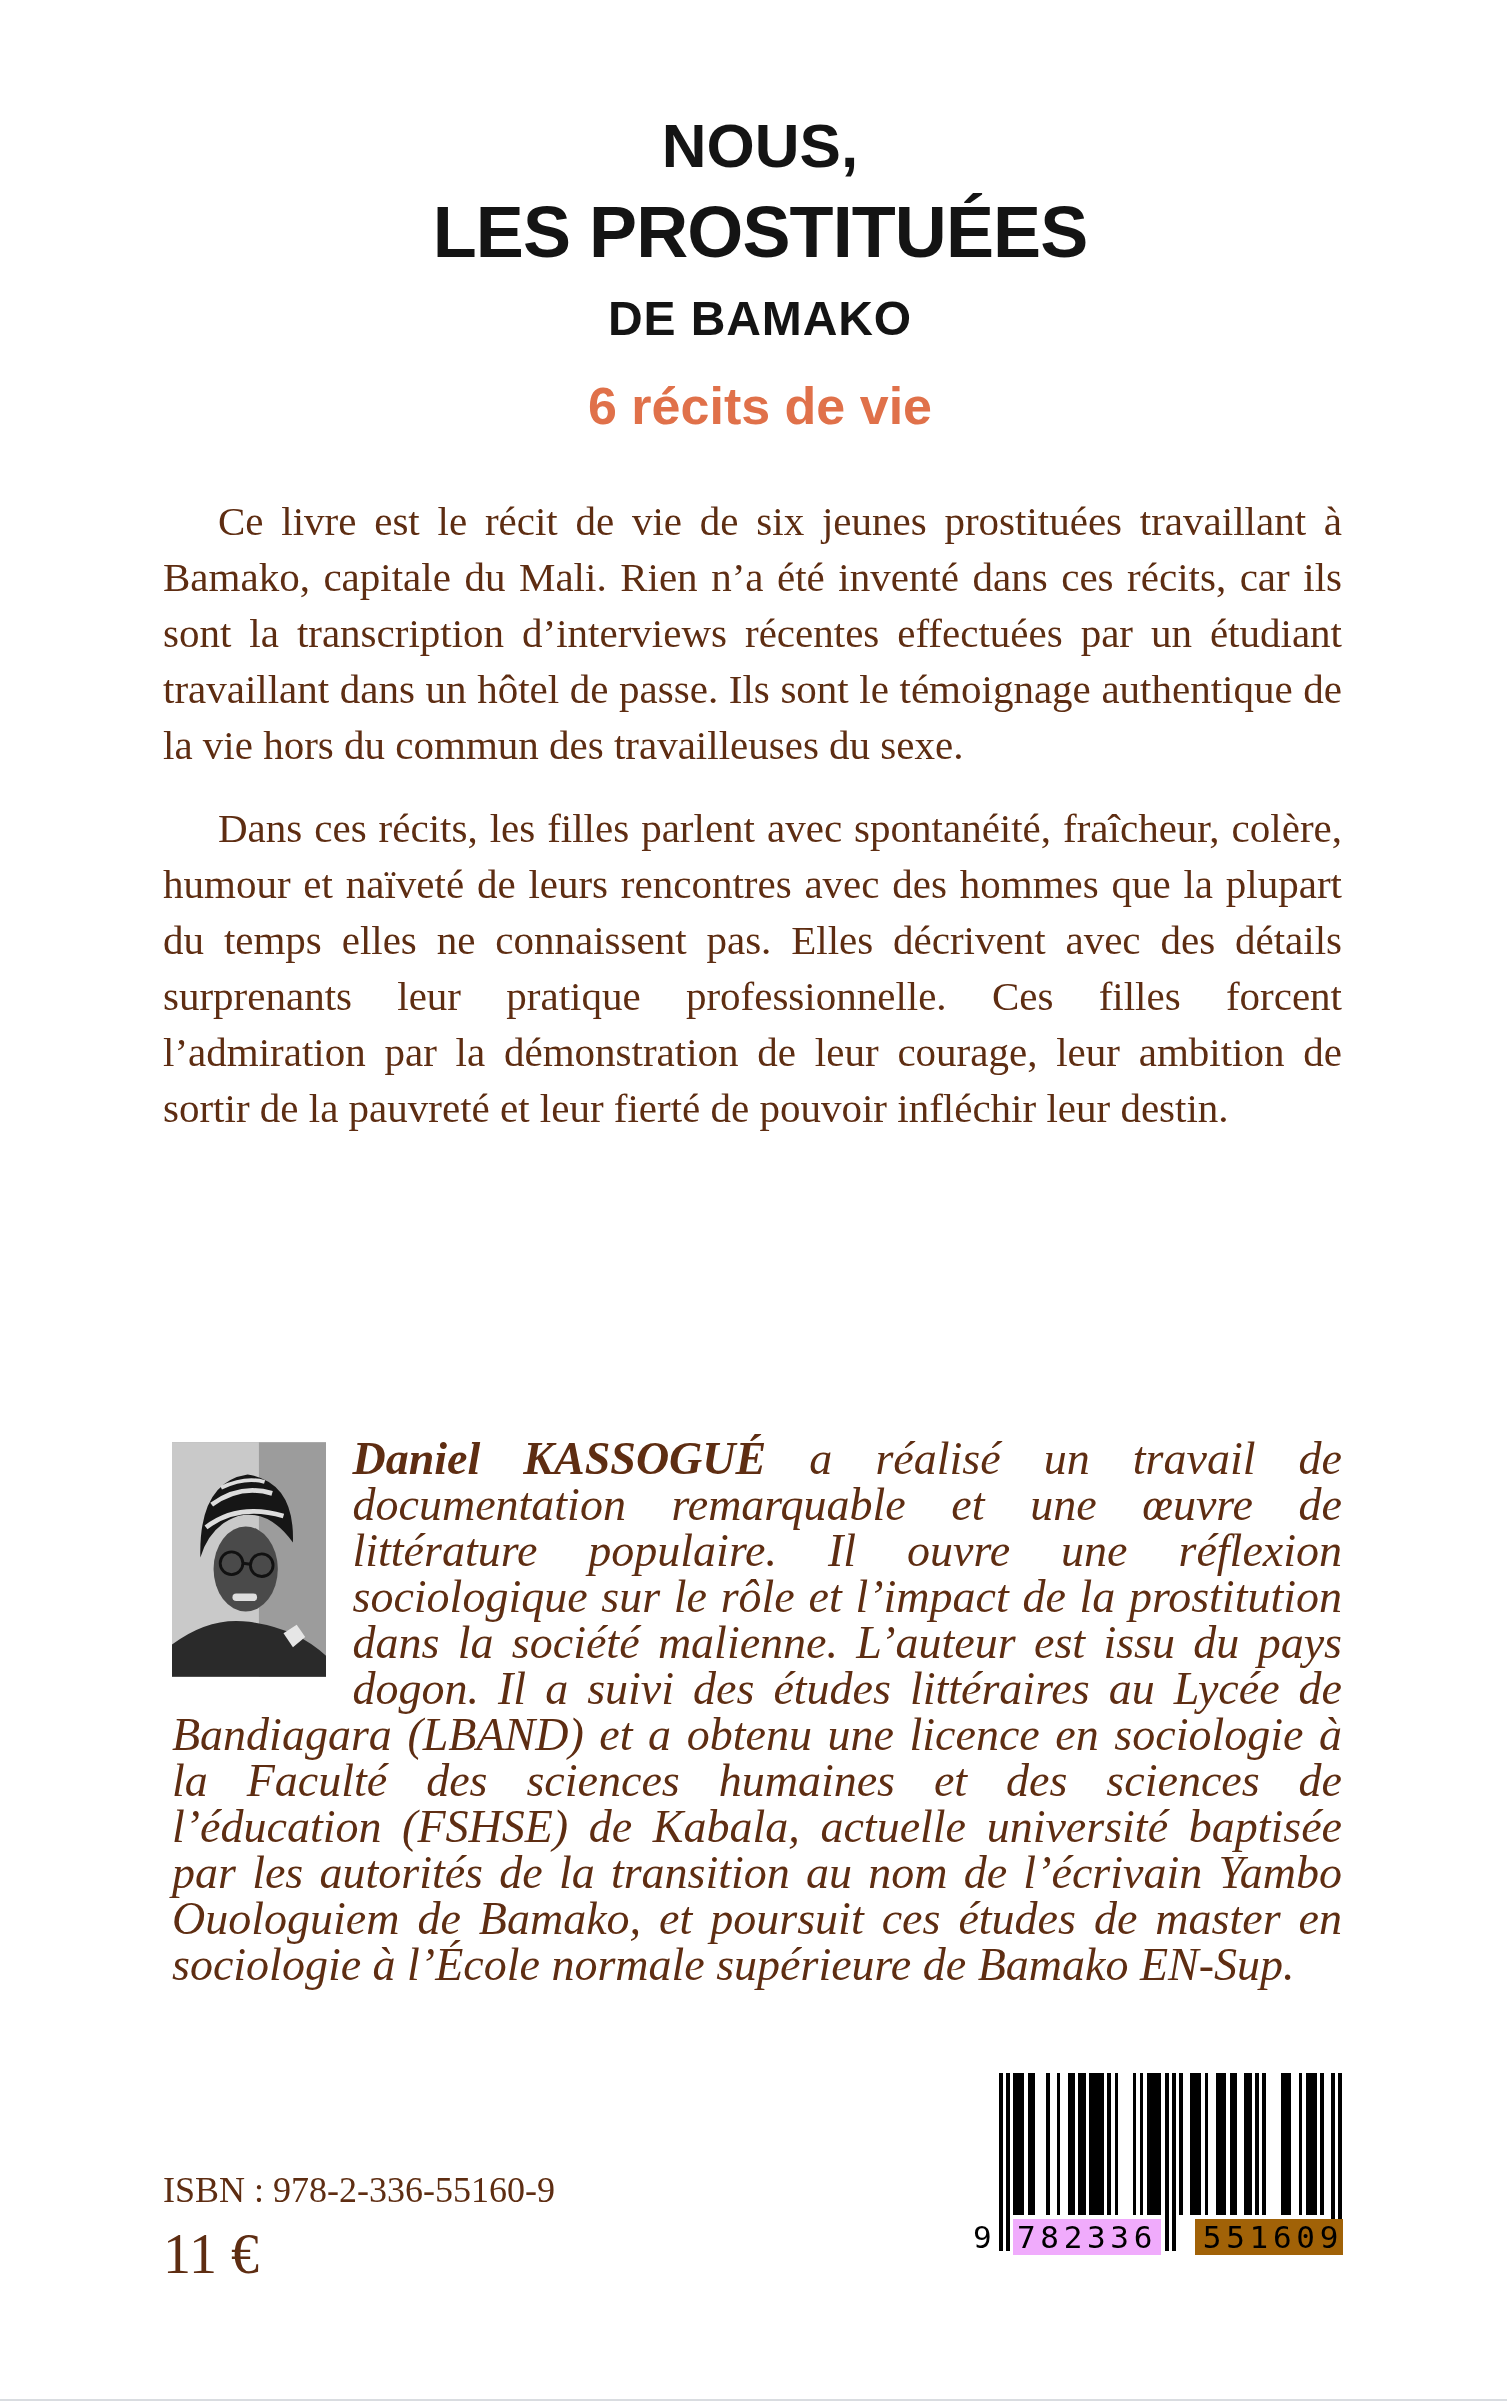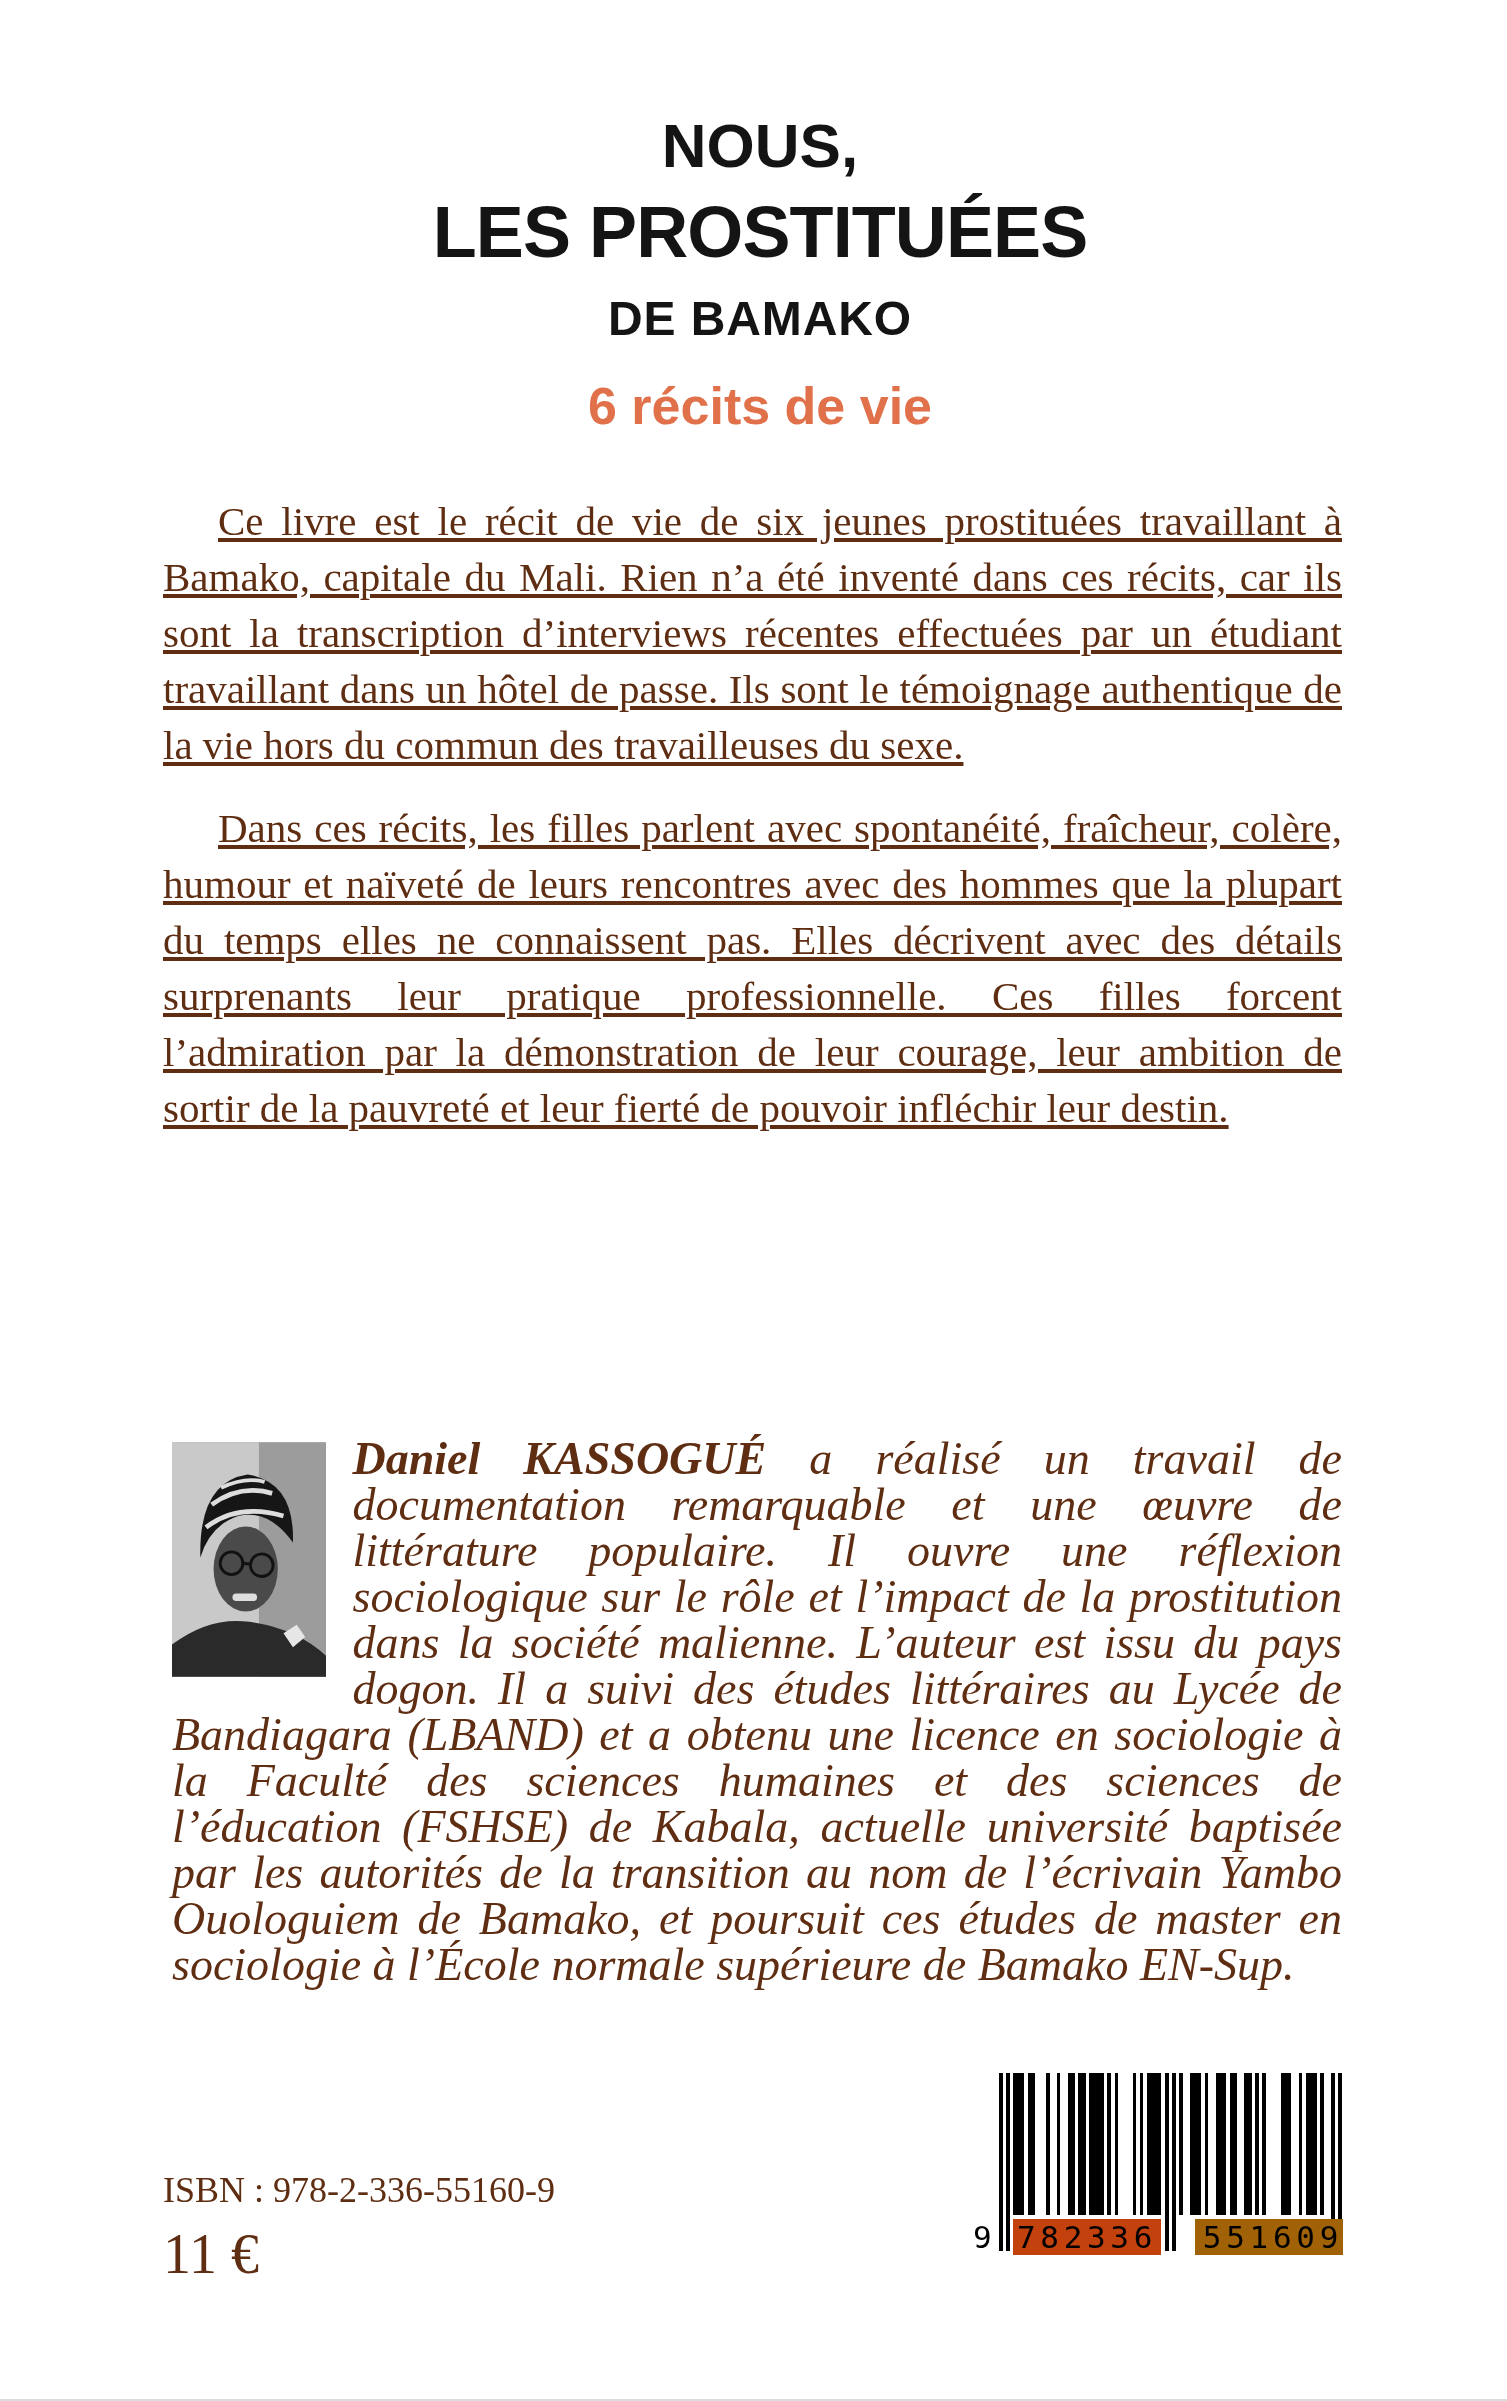--- a/index.html
+++ b/index.html
@@ -32,21 +32,20 @@
     font-size:52px; line-height:61px;
     font-weight:700;
     color:var(--accent, #E0714A);
   }
 
   
   .synopsis{
     position:absolute; top:493px; left:163px; right:178px;
     font-size:41px; line-height:56px;
     text-align:justify;
-    text-decoration:underline;
   }
   .synopsis p{margin:0 0 26.5px 0; text-indent:55px;}
 
   
   .bio{
     position:absolute; top:1436px; left:172px; right:178px;
     font-size:46px; line-height:46px;
     font-style:italic;
     text-align:justify;
   }
@@ -82,21 +81,21 @@
   .bars{display:flex; height:178px; align-items:flex-start;}
   .bar{flex:1; height:142px;}
   .bar.on{background:#000;}
   .bar.guard{height:178px;}
   .barcode-digits{
     position:absolute; left:0; bottom:0; width:100%; height:36px;
     font-family:"DejaVu Sans Mono", monospace;
     font-size:31px; line-height:36px; color:#000; font-style:normal;
   }
   .bd0{position:absolute; left:1.9px; bottom:0;}
-  .bd1{position:absolute; left:42px; bottom:0; width:148px; text-align:center; letter-spacing:4.7px; background:#c2410c;}
+  .bd1{position:absolute; left:42px; bottom:0; width:148px; text-align:center; letter-spacing:4.7px; background:#f0abfc;}
   .bd2{position:absolute; left:224px; bottom:0; width:148px; text-align:right; letter-spacing:4.7px; background:#a16207;}
 
   .page-edge{
     position:absolute; bottom:0; left:0; right:0; height:2.8px;
     background:#b9c0c6; opacity:.55;
   }
 </style>
 </head>
 <body>
 

